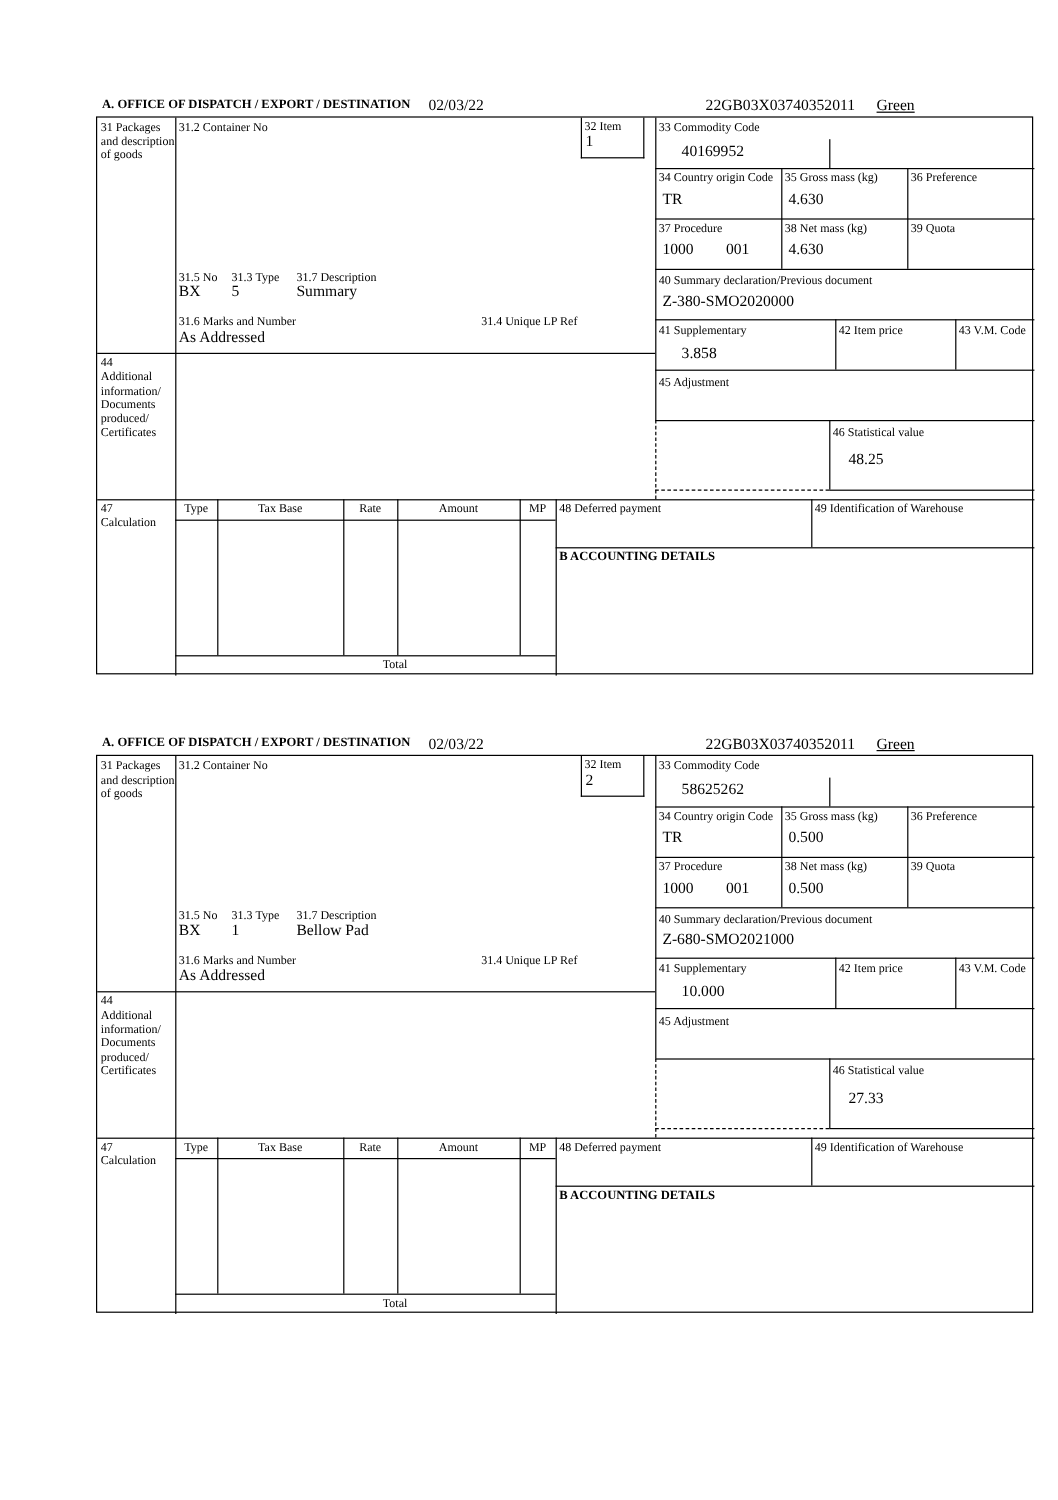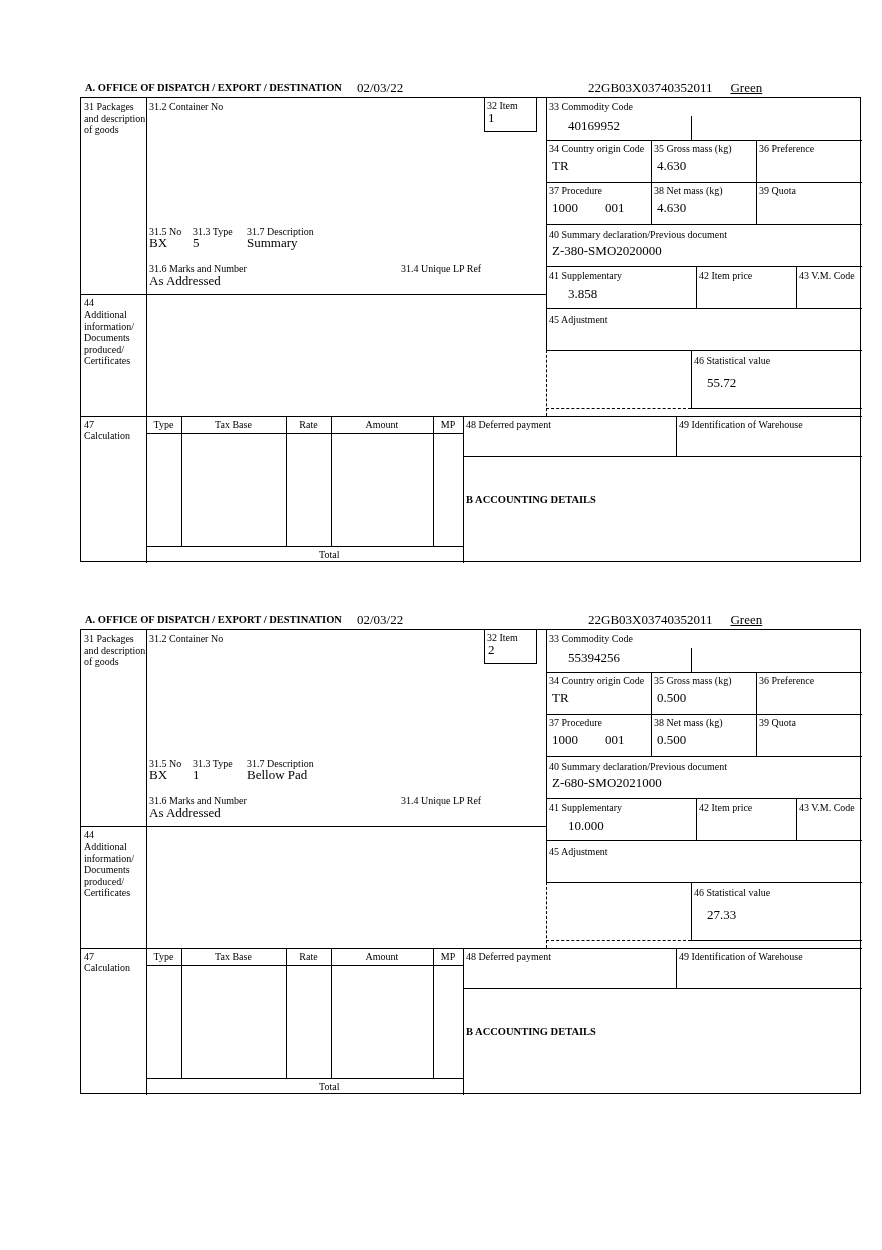--- a/index.html
+++ b/index.html
@@ -15,21 +15,21 @@
   .hdr-ref .routing { margin-left:18px;text-decoration:underline; }
   .box { position:absolute; left:80px; top:17px; width:781px; height:465px; border:1px solid #000; }
   .lbl { position:absolute; font-size:10px; line-height:1.15; white-space:nowrap; }
   .lbl.wrap { white-space:normal; }
   .val { position:absolute; font-size:13px; line-height:1.1; white-space:nowrap; }
   .vl { position:absolute; width:1px; background:#000; }
   .hl { position:absolute; height:1px; background:#000; }
   .vl.dash { width:0; background:none; border-left:1px dashed #000; }
   .hl.dash { height:0; background:none; border-top:1px dashed #000; }
   .itembox { position:absolute; border:1px solid #000; border-top:none; }
-  .bold { font-weight:bold;margin-top:35px; }
+  .bold { font-weight:bold; }
 </style>
 </head>
 <body>
 
 <section class="decl" style="top:80px">
   <div class="hdr-title">A.  OFFICE OF DISPATCH / EXPORT / DESTINATION</div>
   <div class="hdr-date">02/03/22</div>
   <div class="hdr-ref">
     <span>22GB03X03740352011</span><span class="routing">Green</span>
   </div>
@@ -95,21 +95,21 @@
     <div class="lbl" style="left:320px;top:165px">31.4 Unique LP Ref</div>
     <div class="val" style="left:68px;top:176px">As Addressed</div>
     <div class="lbl" style="left:468px;top:172px">41 Supplementary</div>
     <div class="val" style="left:487px;top:189px">3.858</div>
     <div class="lbl" style="left:618px;top:172px">42 Item price</div>
     <div class="lbl" style="left:718px;top:172px">43 V.M. Code</div>
     <div class="lbl" style="left:3px;top:199px">44</div>
     <div class="lbl wrap" style="left:3px;top:211px;width:58px">Additional information/ Documents produced/ Certificates</div>
     <div class="lbl" style="left:468px;top:216px">45 Adjustment</div>
     <div class="lbl" style="left:613px;top:257px">46 Statistical value</div>
-    <div class="val" style="left:626px;top:278px">55.72</div>
+    <div class="val" style="left:626px;top:278px">48.25</div>
     <div class="lbl" style="left:3px;top:321px">47</div>
     <div class="lbl" style="left:3px;top:332px">Calculation</div>
     <div class="lbl" style="left:65px;top:321px;width:35px;text-align:center">Type</div>
     <div class="lbl" style="left:100px;top:321px;width:105px;text-align:center">Tax Base</div>
     <div class="lbl" style="left:205px;top:321px;width:45px;text-align:center">Rate</div>
     <div class="lbl" style="left:250px;top:321px;width:102px;text-align:center">Amount</div>
     <div class="lbl" style="left:352px;top:321px;width:30px;text-align:center">MP</div>
     <div class="lbl" style="left:385px;top:321px">48 Deferred payment</div>
     <div class="lbl" style="left:598px;top:321px">49 Identification of Warehouse</div>
     <div class="lbl bold" style="left:385px;top:361px;font-size:10.5px">B ACCOUNTING DETAILS</div>
@@ -154,21 +154,21 @@
     <div class="hl" style="left:0;top:318px;width:781px"></div>
     <div class="hl" style="left:65px;top:335px;width:317px"></div>
     <div class="hl" style="left:65px;top:448px;width:317px"></div>
     <div class="hl" style="left:382px;top:358px;width:399px"></div>
 
     <div class="lbl wrap" style="left:3px;top:3px;width:62px">31 Packages and description of goods</div>
     <div class="lbl" style="left:68px;top:3px">31.2 Container No</div>
     <div class="lbl" style="left:406px;top:2px">32 Item</div>
     <div class="val" style="left:407px;top:13px">2</div>
     <div class="lbl" style="left:468px;top:3px">33 Commodity Code</div>
-    <div class="val" style="left:487px;top:21px">55394256</div>
+    <div class="val" style="left:487px;top:21px">58625262</div>
     <div class="lbl" style="left:468px;top:45px">34 Country origin Code</div>
     <div class="val" style="left:471px;top:61px">TR</div>
     <div class="lbl" style="left:573px;top:45px">35 Gross mass (kg)</div>
     <div class="val" style="left:576px;top:61px">0.500</div>
     <div class="lbl" style="left:678px;top:45px">36 Preference</div>
     <div class="lbl" style="left:468px;top:87px">37 Procedure</div>
     <div class="val" style="left:471px;top:103px">1000</div>
     <div class="val" style="left:524px;top:103px">001</div>
     <div class="lbl" style="left:573px;top:87px">38 Net mass (kg)</div>
     <div class="val" style="left:576px;top:103px">0.500</div>

